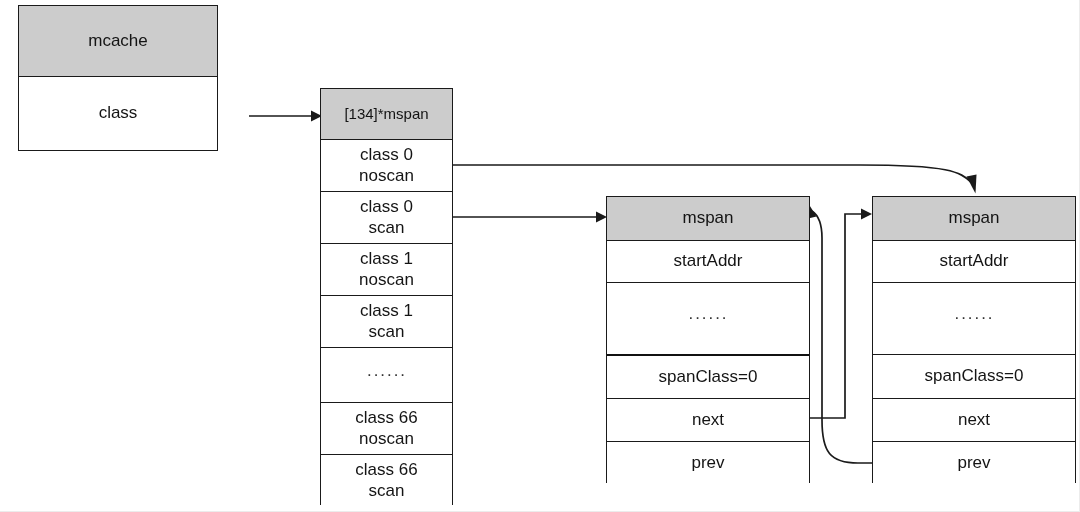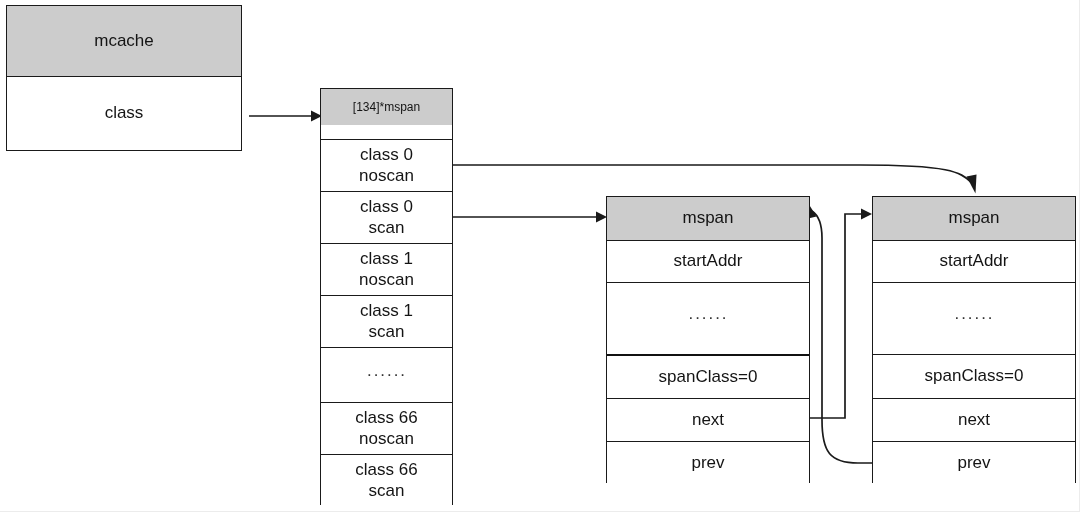--- a/index.html
+++ b/index.html
@@ -49,27 +49,27 @@
   svg#wires path, svg#wires line{
     fill:none;stroke:#1a1a1a;stroke-width:1.7;
   }
   .arrowfill{fill:#1a1a1a;stroke:none;}
 </style>
 </head>
 <body>
 
 <div id="canvas">
 
-  <div class="box" style="left:6px;top:5px;width:236px;height:146px;">
+  <div class="box" style="left:18px;top:5px;width:200px;height:146px;">
     <div class="cell hdr" style="left:0;top:0;right:0;height:70px;width:100%;">mcache</div>
     <div class="cell bt" style="left:0;top:70px;width:100%;height:73px;">class</div>
   </div>
 
   <div class="box" style="left:320px;top:88px;width:133px;height:417px;">
-    <div class="cell hdr" style="left:0;top:0;width:100%;height:36px;font-size:12px;">[134]*mspan</div>
+    <div class="cell hdr" style="left:0;top:0;width:100%;height:50px;font-size:15px;">[134]*mspan</div>
 
     <div class="cell bt" style="left:0;top:50px;width:100%;height:52px;">class 0
 noscan</div>
 
     <div class="cell bt" style="left:0;top:102px;width:100%;height:52px;">class 0
 scan</div>
 
     <div class="cell bt" style="left:0;top:154px;width:100%;height:52px;">class 1
 noscan</div>
 

